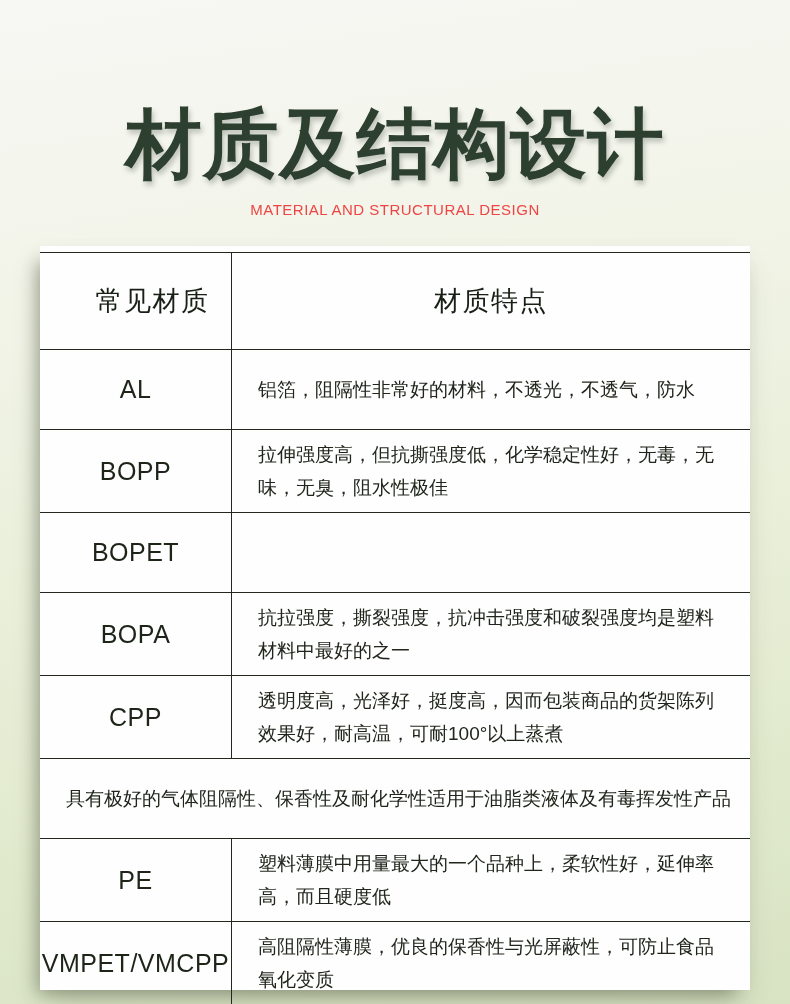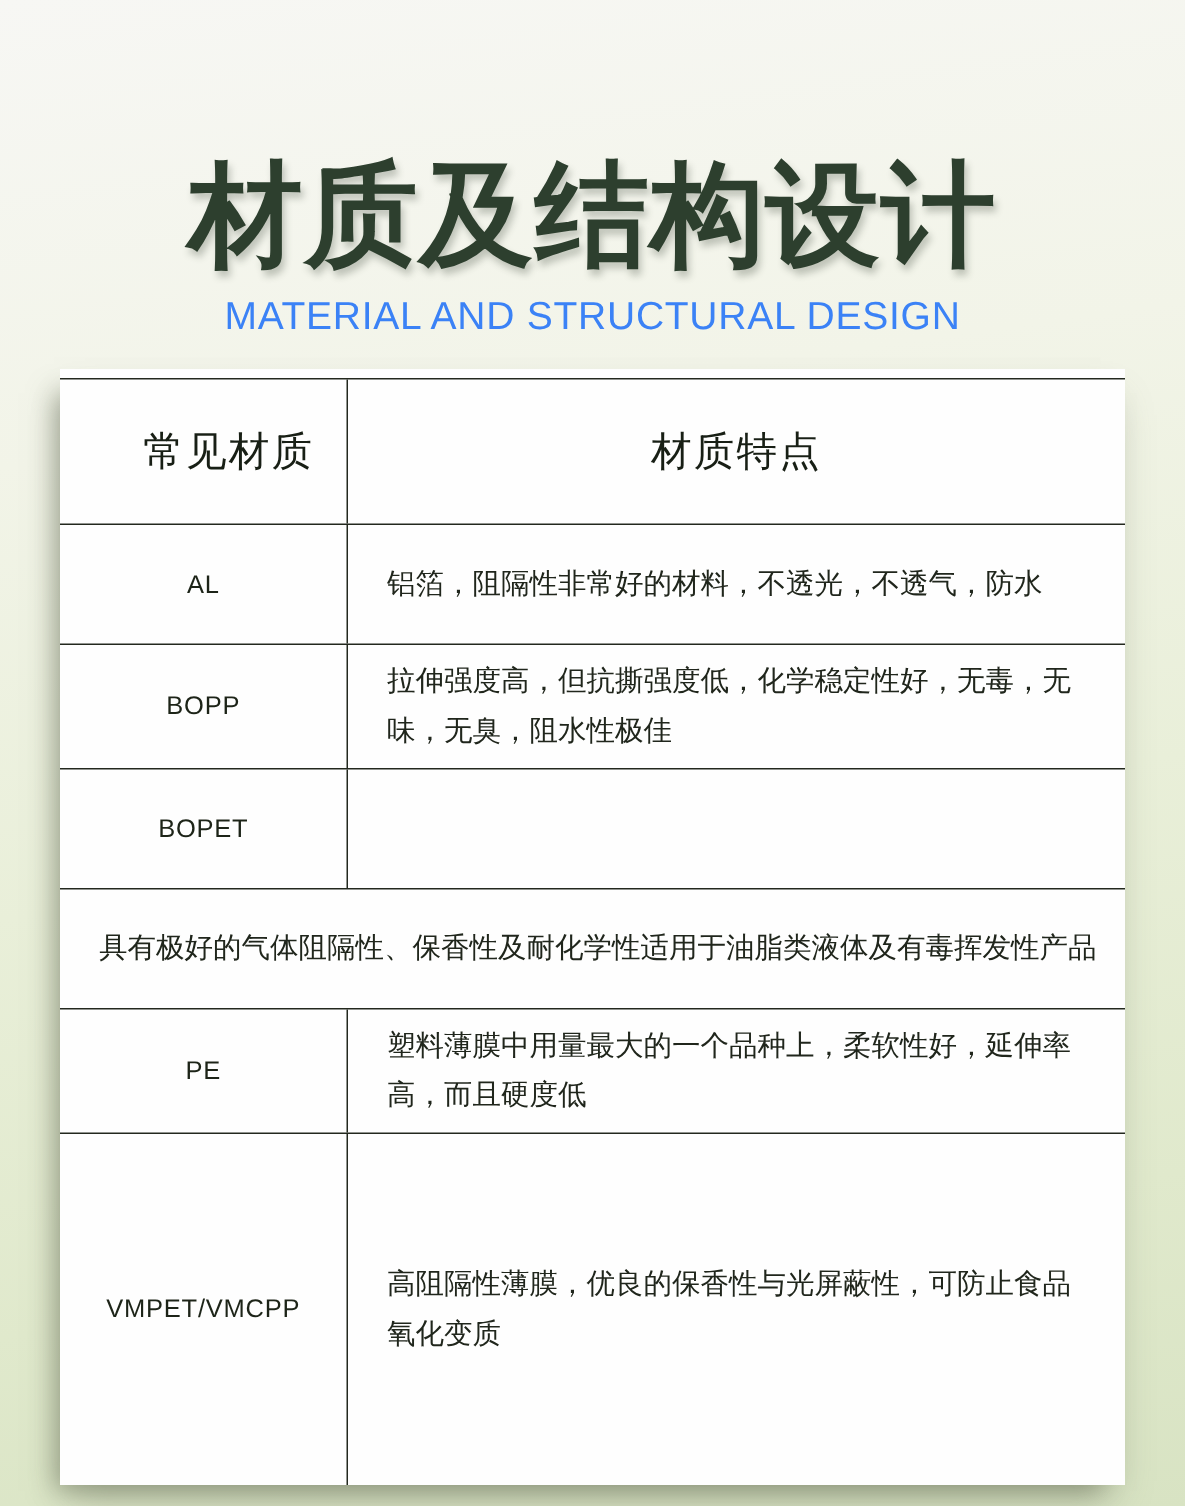--- a/index.html
+++ b/index.html
@@ -19,23 +19,23 @@
     text-align:center;
     font-size:76px;line-height:1.05;
     font-weight:700;
     color:var(--title-green);
     letter-spacing:1px;
     text-shadow:2px 4px 5px rgba(55,65,50,.28);
   }
   .subtitle{
     position:absolute;top:197px;left:0;width:100%;
     text-align:center;
-    font-size:26px;line-height:26px;
+    font-size:15px;line-height:26px;
     font-weight:500;
-    color:#3b82f6;
+    color:#ef4444;
     letter-spacing:.5px;
   }
   .panel{
     position:absolute;left:40px;top:246px;width:710px;height:744px;
     background:#fefefe;
     box-shadow:-10px 10px 16px -6px rgba(100,108,85,.5),0 14px 24px -8px rgba(100,108,85,.38);
   }
   .tbl{
     display:flex;flex-direction:column;
     height:calc(100% - 6px);
@@ -44,21 +44,21 @@
   }
   .row{display:flex;border-bottom:1.5px solid var(--border);}
   .row.header-row{flex:0 0 97px;}
   .row.body-row{flex:0 0 80px;}
   .row.last-row{flex:1 1 auto;border-bottom:none;}
   .cell-left{
     flex:0 0 192px;width:192px;
     border-right:1.5px solid var(--border);
     display:flex;align-items:center;justify-content:center;
     text-align:center;
-    font-size:17px;font-weight:500;
+    font-size:25px;font-weight:500;
     color:#1d2418;letter-spacing:.5px;
     padding:0 6px;
   }
   .cell-right{
     flex:1 1 auto;
     display:flex;align-items:center;
     font-size:19px;line-height:33px;
     color:var(--text-dark);
     padding:8px 18px 8px 26px;
     text-align:left;
@@ -92,21 +92,29 @@
 
       <div class="row body-row">
         <div class="cell-left">BOPP</div>
         <div class="cell-right">拉伸强度高，但抗撕强度低，化学稳定性好，无毒，无味，无臭，阻水性极佳</div>
       </div>
 
       <div class="row body-row">
         <div class="cell-left">BOPET</div>
       </div>
 
+      <div class="row body-row">
+        <div class="cell-left">BOPA</div>
+        <div class="cell-right">抗拉强度，撕裂强度，抗冲击强度和破裂强度均是塑料材料中最好的之一</div>
+      </div>
 
+      <div class="row body-row">
+        <div class="cell-left">CPP</div>
+        <div class="cell-right">透明度高，光泽好，挺度高，因而包装商品的货架陈列效果好，耐高温，可耐100°以上蒸煮</div>
+      </div>
 
       <div class="row body-row">
         <div class="cell-right">具有极好的气体阻隔性、保香性及耐化学性适用于油脂类液体及有毒挥发性产品</div>
       </div>
 
       <div class="row body-row">
         <div class="cell-left">PE</div>
         <div class="cell-right">塑料薄膜中用量最大的一个品种上，柔软性好，延伸率高，而且硬度低</div>
       </div>
 

